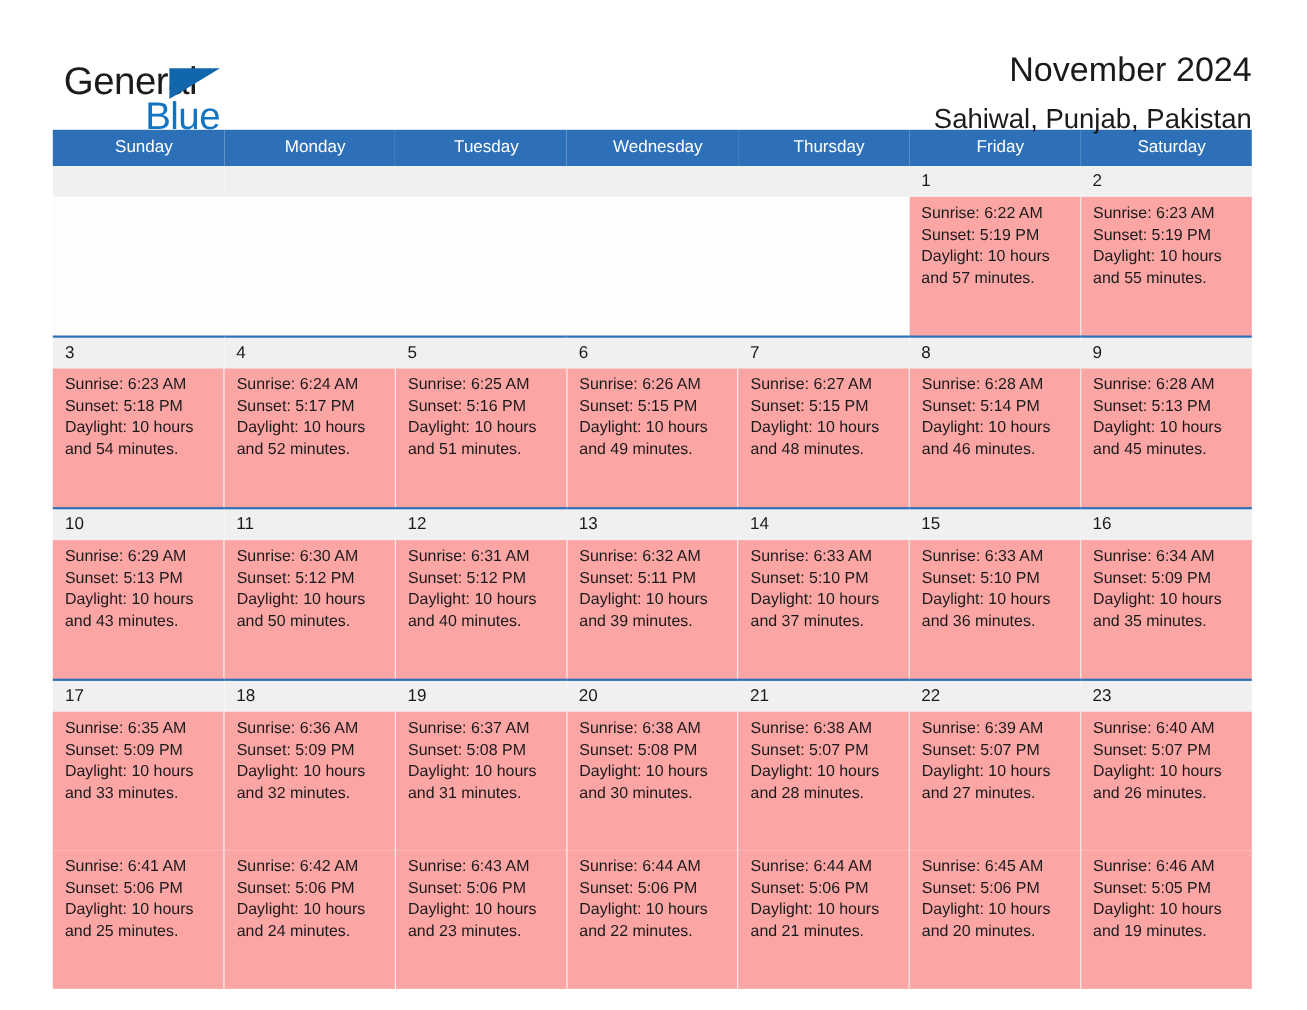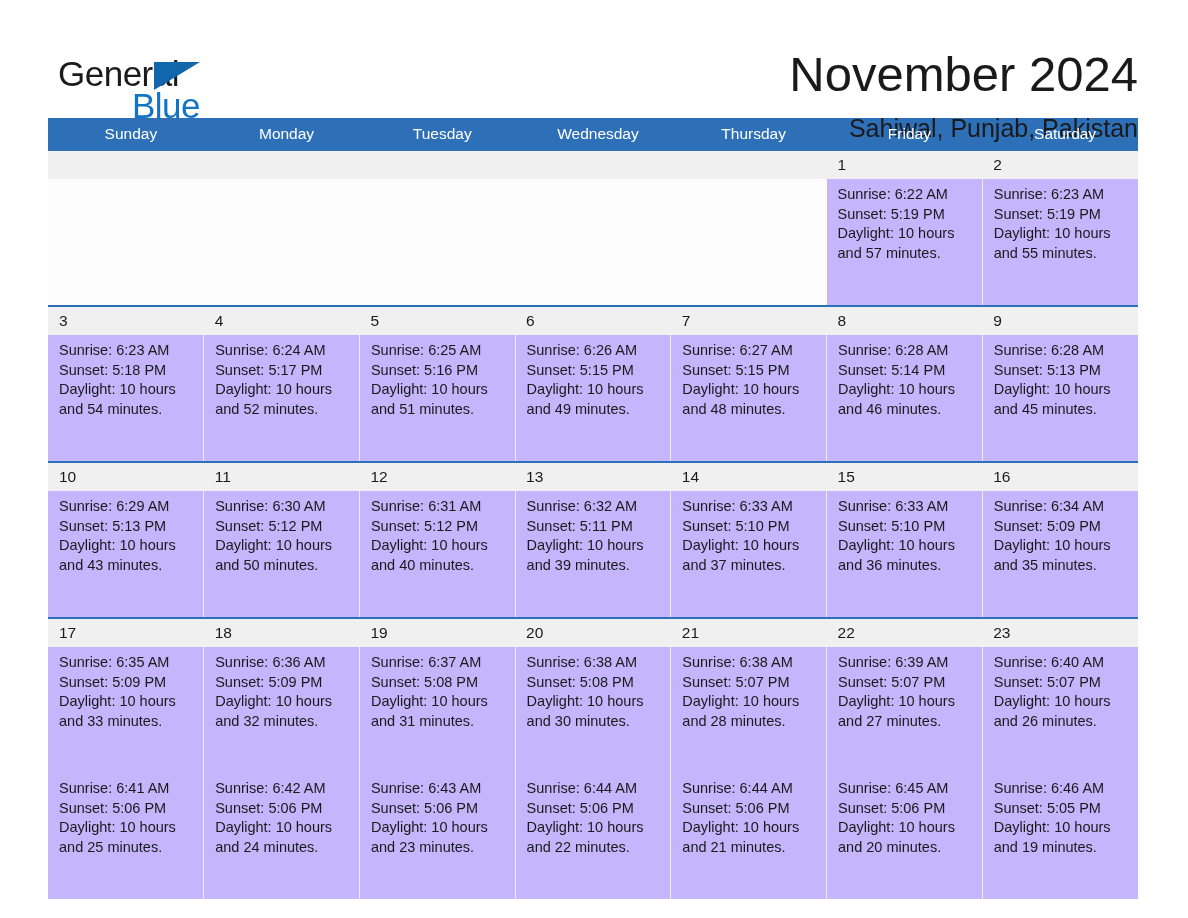--- a/index.html
+++ b/index.html
@@ -65,21 +65,21 @@
     letter-spacing: -0.5px;
     color: #1275c4;
     font-family: "Liberation Sans", sans-serif;
   }
 
   .titles {
     text-align: right;
     padding-top: 2px;
   }
   .cal-title {
-    font-size: 49px;
+    font-size: 31px;
     font-weight: normal;
     color: #1a1a1a;
     letter-spacing: 0px;
     line-height: 1.15;
     margin: 0;
   }
   .cal-subtitle {
     font-size: 25px;
     font-weight: normal;
     color: #1a1a1a;
@@ -115,21 +115,21 @@
     padding: 5px 0 4px 11px;
     height: 19px;
     vertical-align: top;
   }
   .daynum-row.first-week td {
     border-top: none;
   }
   .daynum-row td.empty { color: transparent; }
 
   .detail-row td {
-    background: #c4b5fd;
+    background: #fca5a5;
     border-right: 1px solid #eeeeee;
     vertical-align: top;
     padding: 6px 8px 10px 11px;
     height: 110px;
     font-size: 14.5px;
     line-height: 19.5px;
     color: #1a1a1a;
   }
   .detail-row td:last-child { border-right: none; }
   .detail-row td.empty { border-right: none; background: #fdfdfd; }

